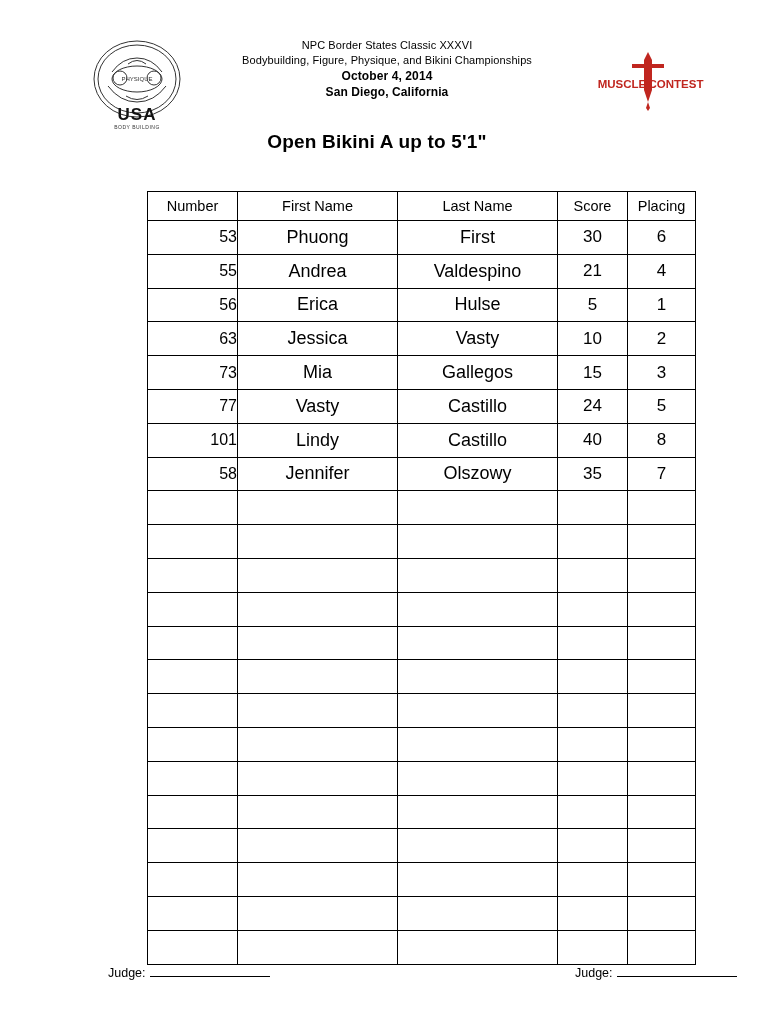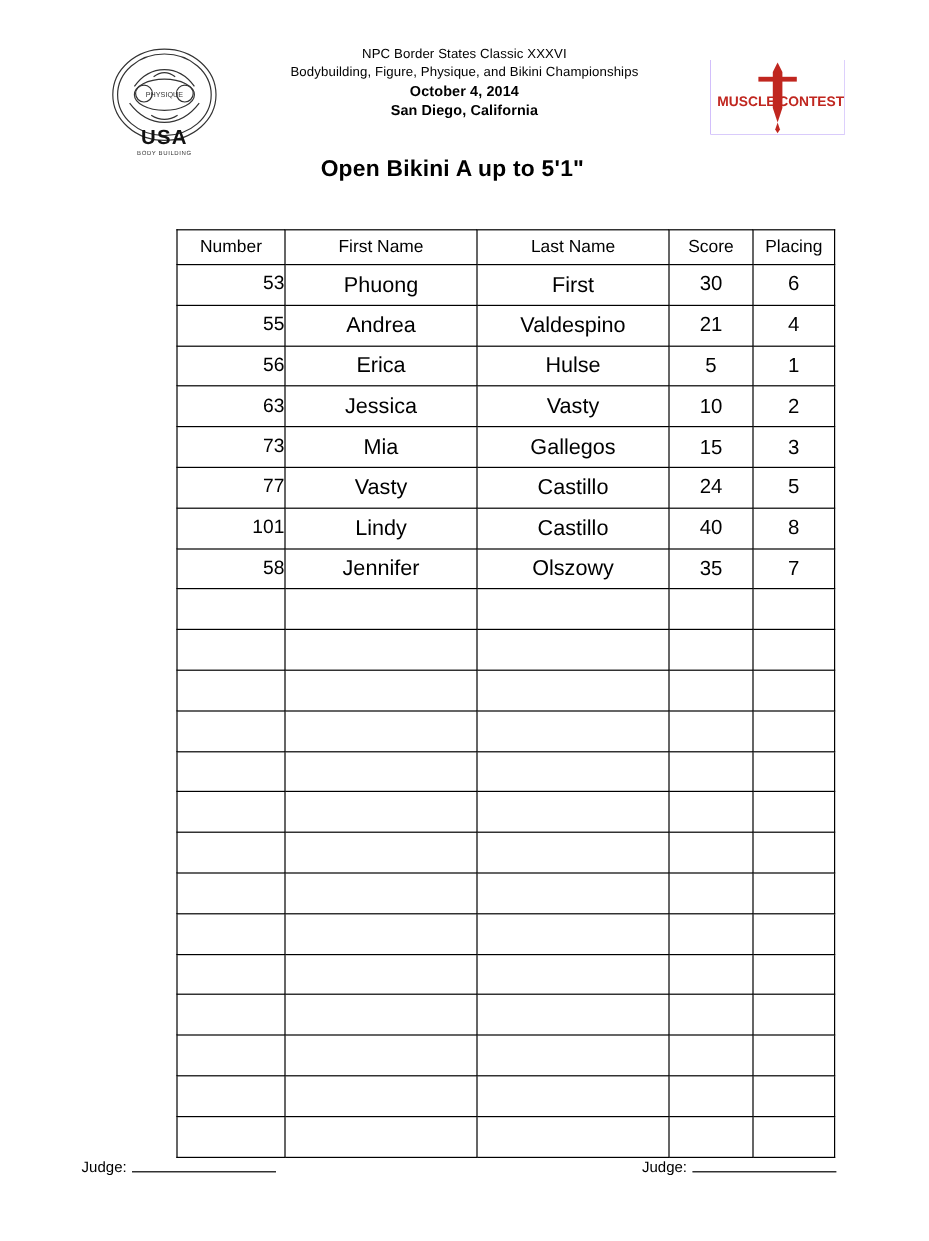--- a/index.html
+++ b/index.html
@@ -133,20 +133,21 @@
     position: absolute;
     bottom: 50px;
     left: 0;
     width: 774px;
     height: 20px;
   }
   .judge {
     position: absolute;
     font-size: 12.5px;
     white-space: nowrap;
+    margin-left: 40px;
   }
   .judge .line {
     display: inline-block;
     width: 120px;
     border-bottom: 1px solid #000;
     height: 12px;
     margin-left: 4px;
   }
   .judge-left  { left: 68px; }
   .judge-right { left: 535px; }

